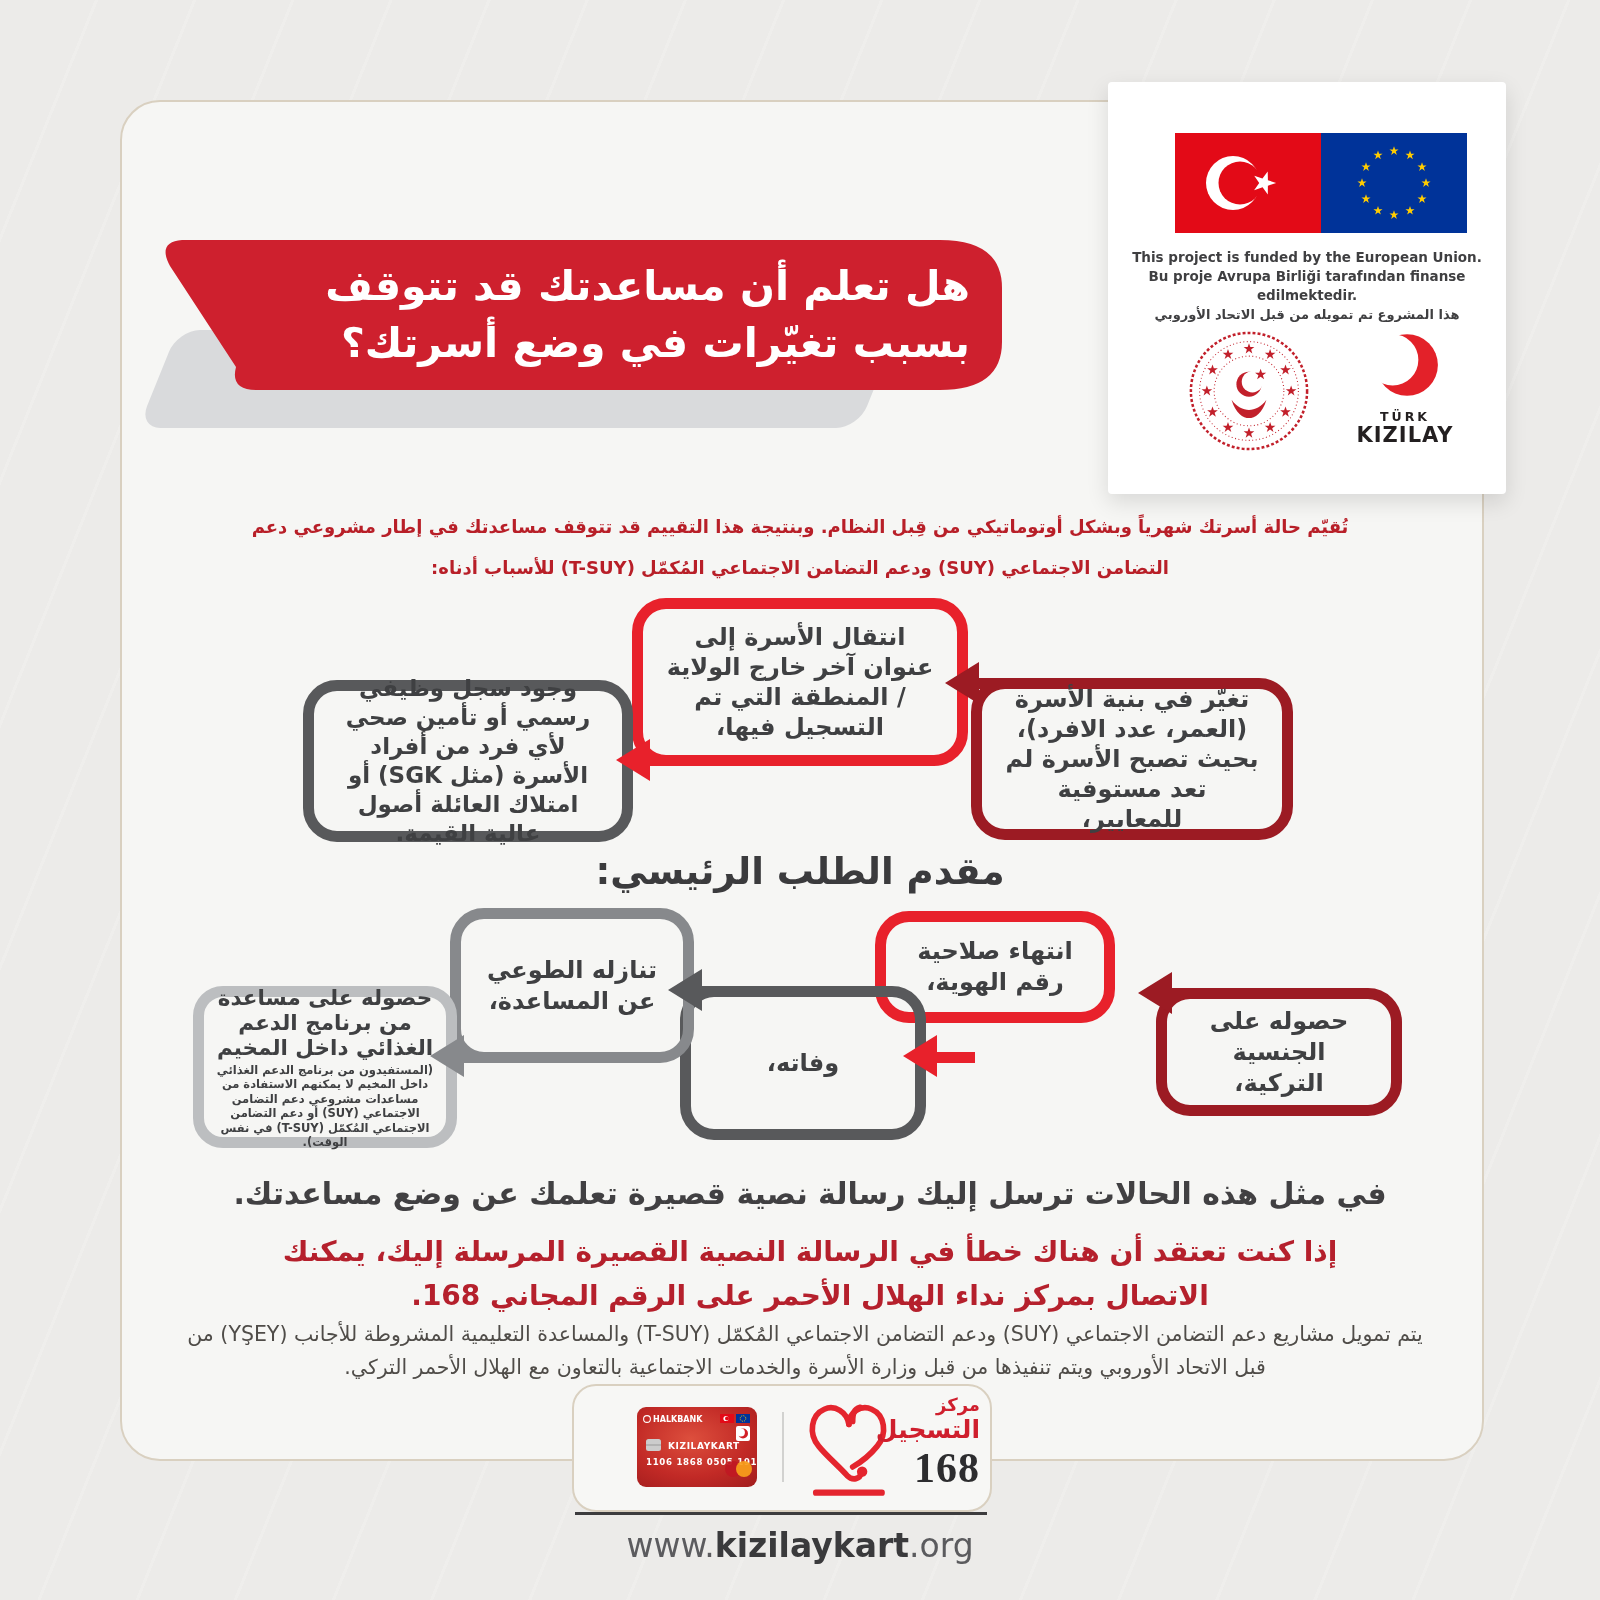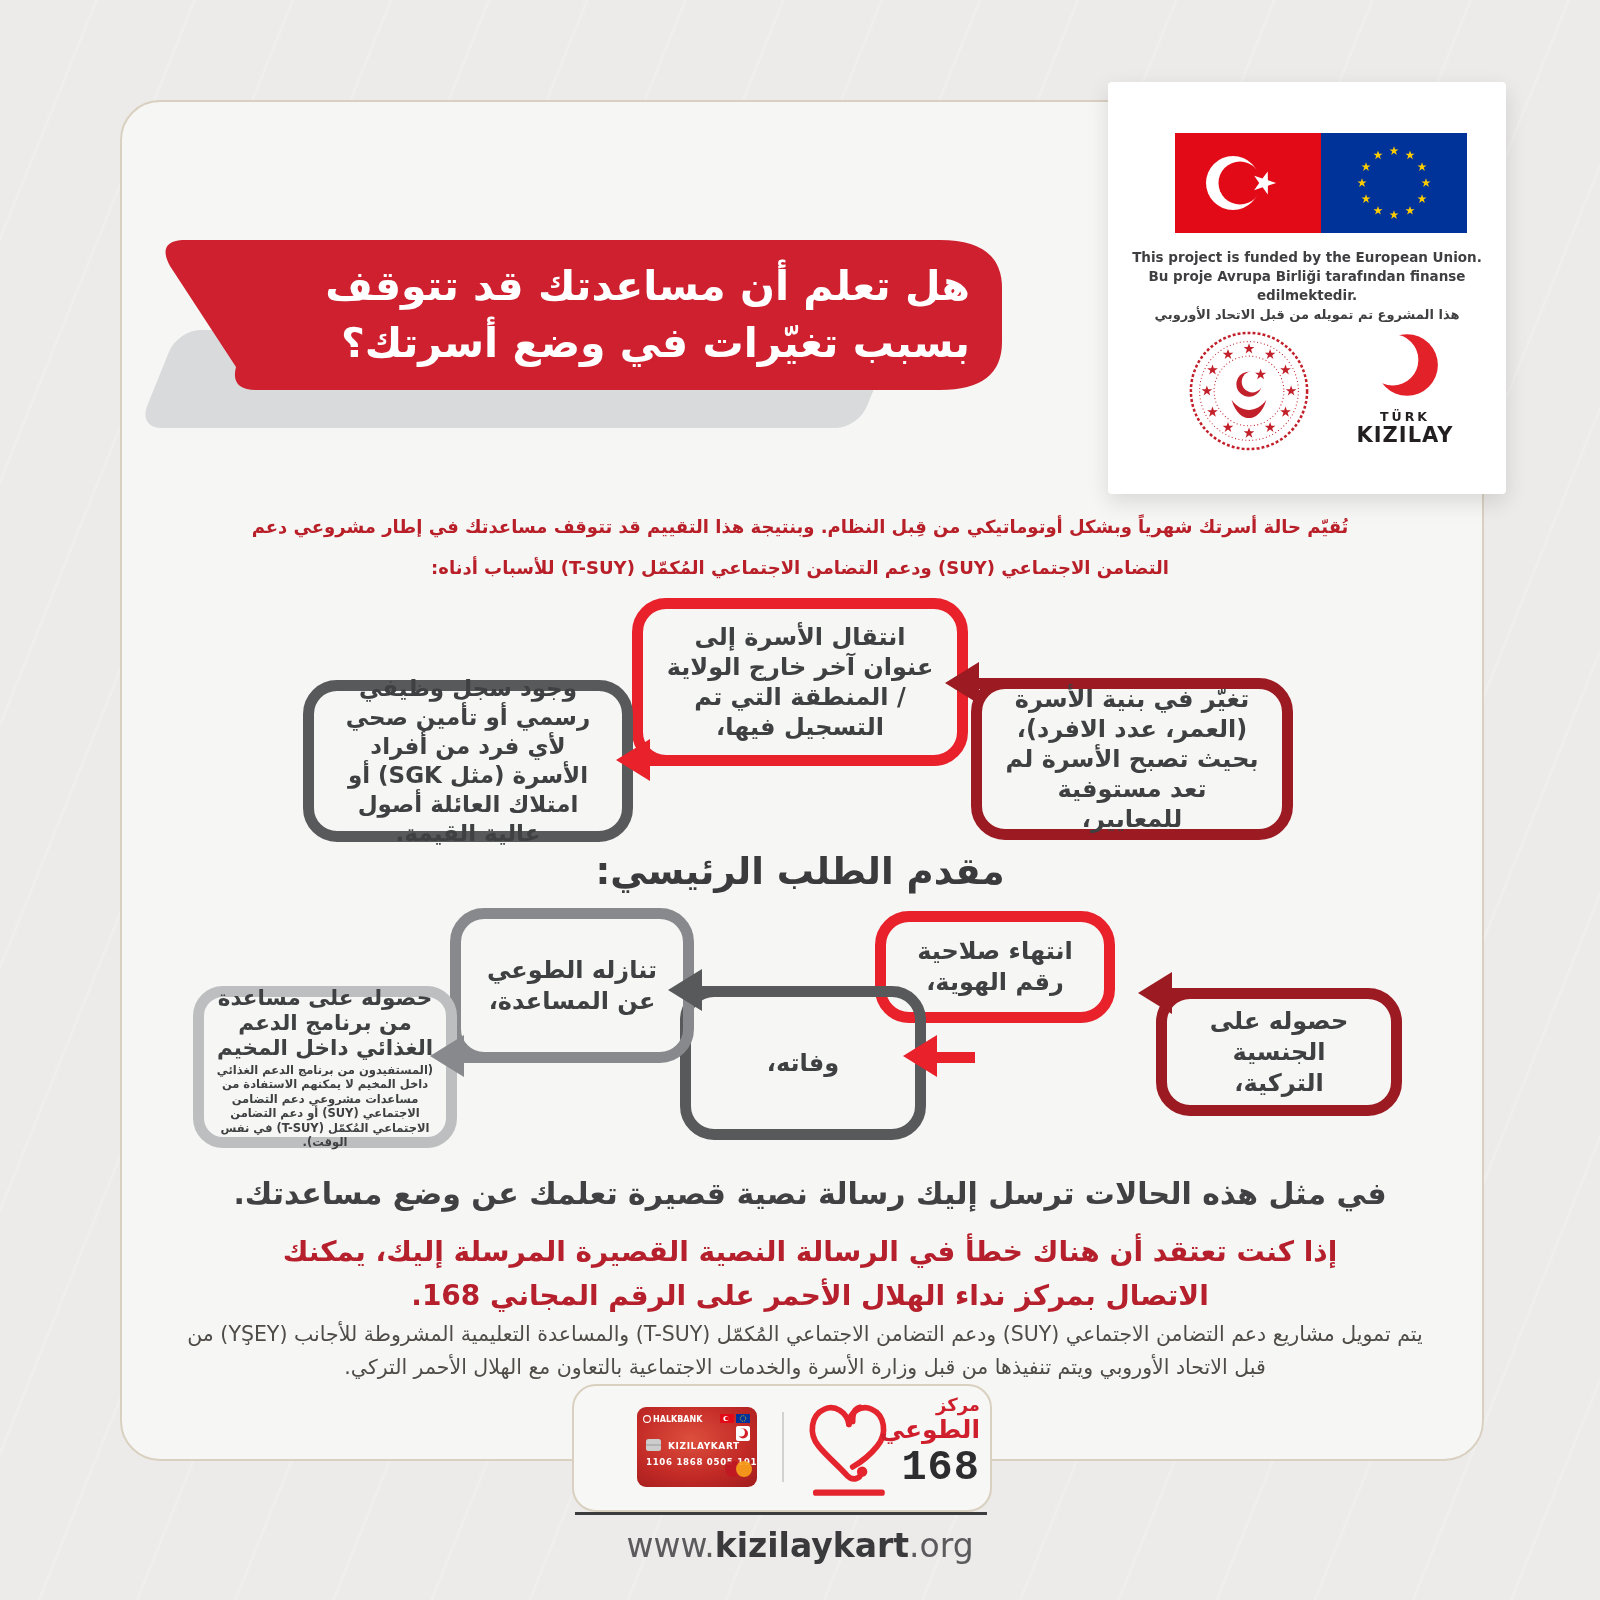--- a/index.html
+++ b/index.html
@@ -50,21 +50,21 @@
   
   #contact-tab{left:572px;top:1384px;width:416px;height:124px;background:#f7f7f5;
     border:2px solid #d9d0c0;border-radius:24px;z-index:4;}
   #halk-card{left:62px;top:20px;width:122px;height:82px;}
   #tab-divider{left:208px;top:26px;width:2px;height:70px;background:#d2d2d0;}
   #call-icon{left:224px;top:10px;width:98px;height:104px;}
   #contact-labels{left:326px;top:8px;width:80px;text-align:right;direction:rtl;}
   #contact-labels .c1{font-size:18px;font-weight:700;color:#cf1f2d;line-height:22px;}
   #contact-labels .c2{font-size:25px;font-weight:800;color:#cf1f2d;line-height:28px;}
   #contact-labels .c3{font-size:42px;font-weight:800;color:#2d2d2f;line-height:48px;letter-spacing:1px;
-    font-family:Liberation Mono, monospace;}
+    font-family:Liberation Serif, serif;}
   #separator-line{left:575px;top:1512px;width:412px;height:3px;background:#3c3c3e;z-index:2;}
   #website-url{left:500px;top:1526px;width:600px;text-align:center;font-size:33px;color:#5b5b5e;z-index:2;}
   #website-url .b{font-weight:800;color:#3a3a3c;}
 </style>
 </head>
 <body>
 
 <div id="page">
   <div class="abs" id="streaks"></div>
   <div class="abs" id="main-card"></div>
@@ -221,20 +221,20 @@
     <div class="abs" id="tab-divider"></div>
     <svg class="abs" id="call-icon" viewBox="0 0 100 110">
       <path d="M52,30 C52,17 65,9 76,14 C90,20 93,40 82,53 C74,63 63,71 56,75" fill="none" stroke="#e4252e" stroke-width="6" stroke-linecap="round"></path>
       <path d="M52,30 C50,17 37,9 26,14 C12,20 9,40 20,53 C28,63 41,74 50,84 C56,90 64,88 65,81" fill="none" stroke="#e4252e" stroke-width="6" stroke-linecap="round"></path>
       <path d="M56,27 C56,19 57,14 64,12" fill="none" stroke="#e4252e" stroke-width="6" stroke-linecap="round"></path>
       <circle cx="66" cy="80" r="5.5" fill="#e4252e"></circle>
       <rect x="14" y="99" width="76" height="6.5" rx="3" fill="#e4252e"></rect>
     </svg>
     <div class="abs" id="contact-labels">
       <div class="c1">مركز</div>
-      <div class="c2">الطوعي</div>
+      <div class="c2">التسجيل</div>
       <div class="c3">168</div>
     </div>
   </div>
 
   <div class="abs" id="separator-line"></div>
   <div class="abs" id="website-url"><span>www.</span><span class="b">kizilaykart</span><span>.org</span></div>
 </div>
 
 </body></html>

